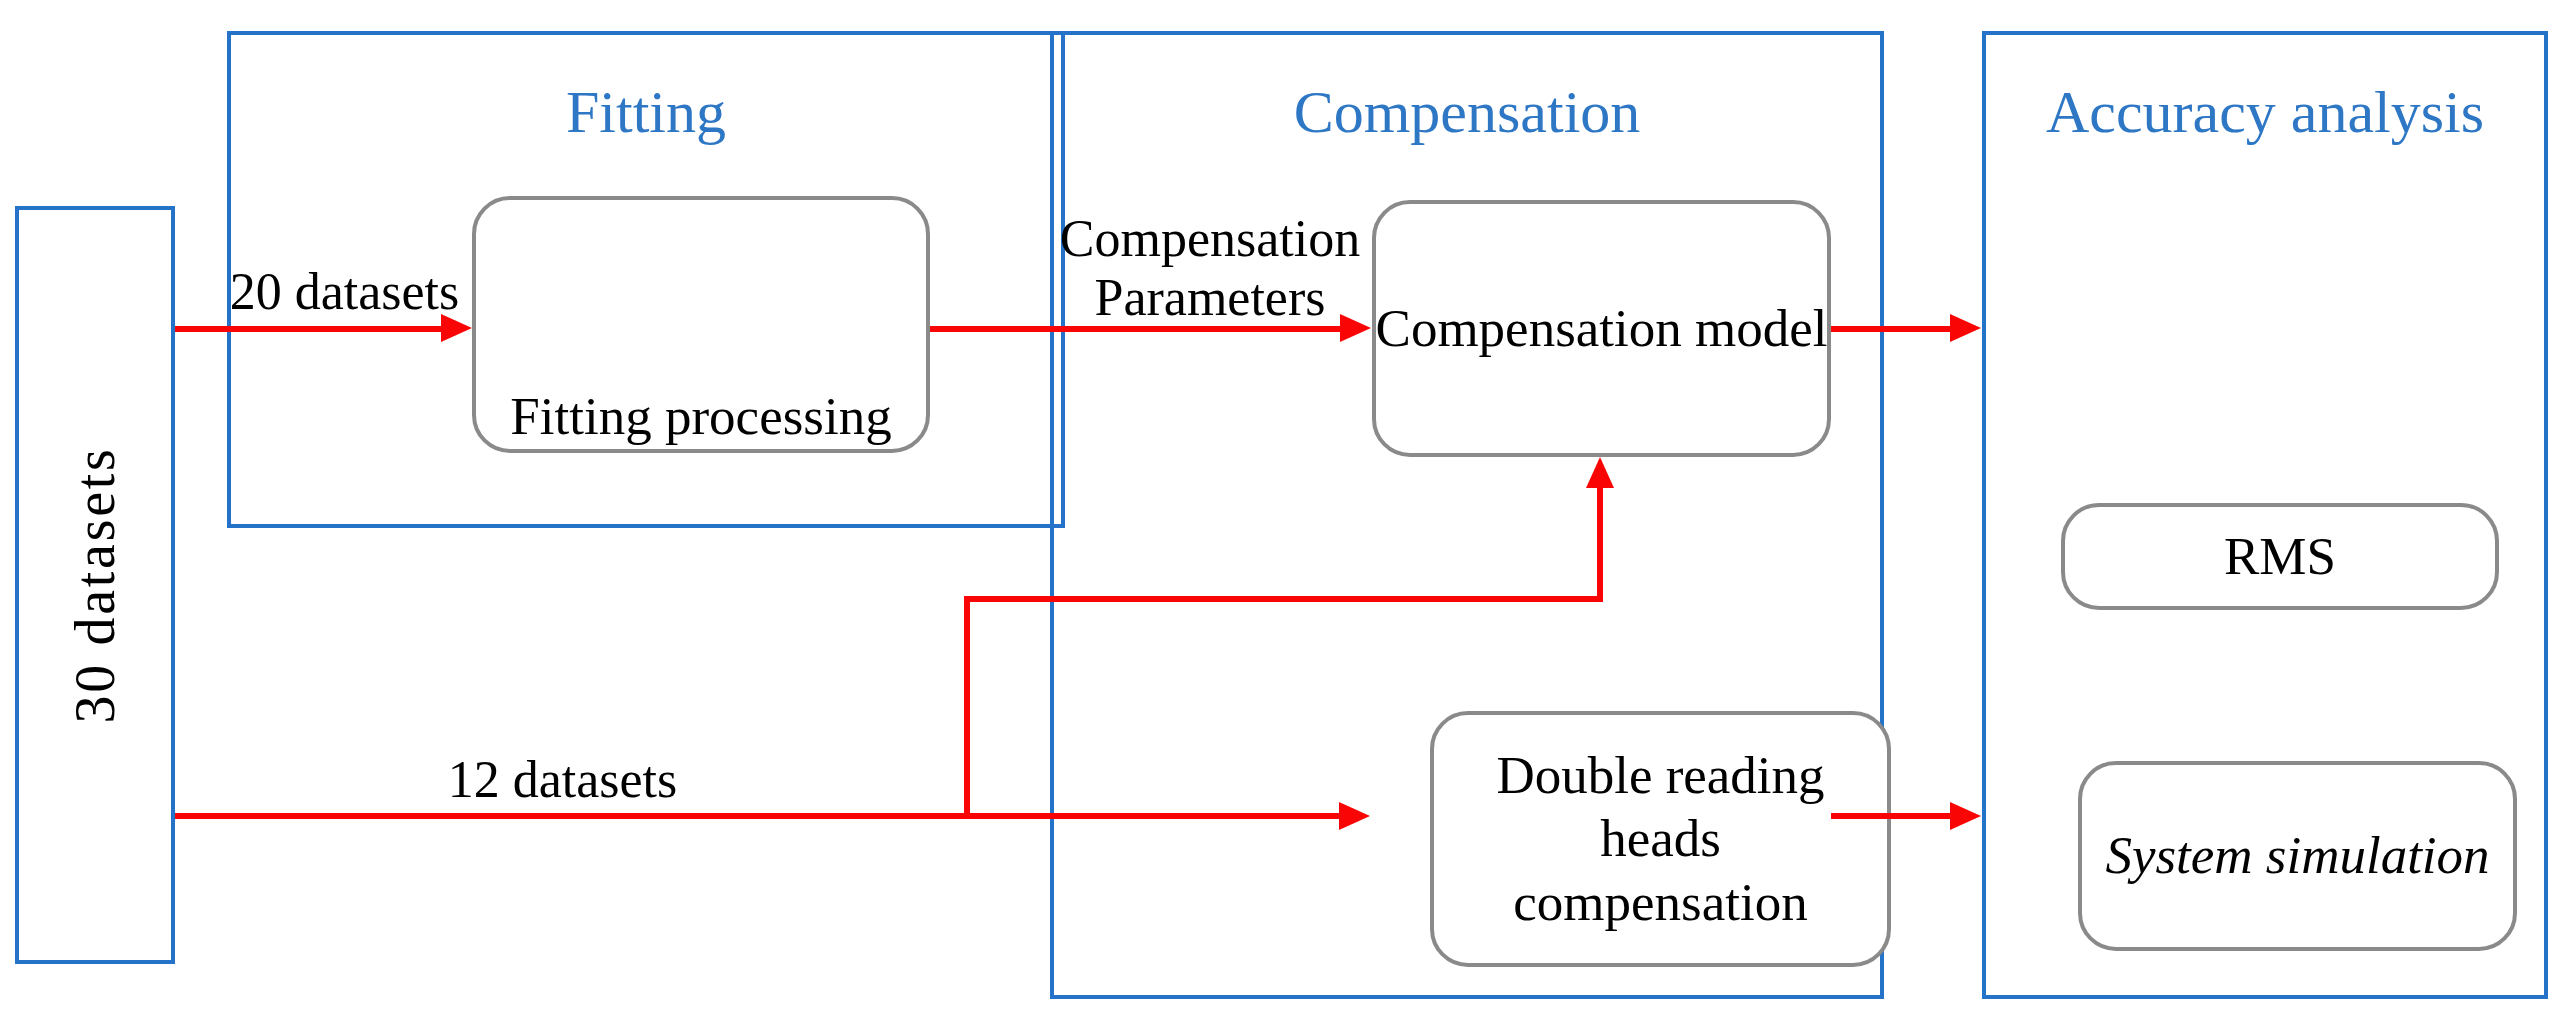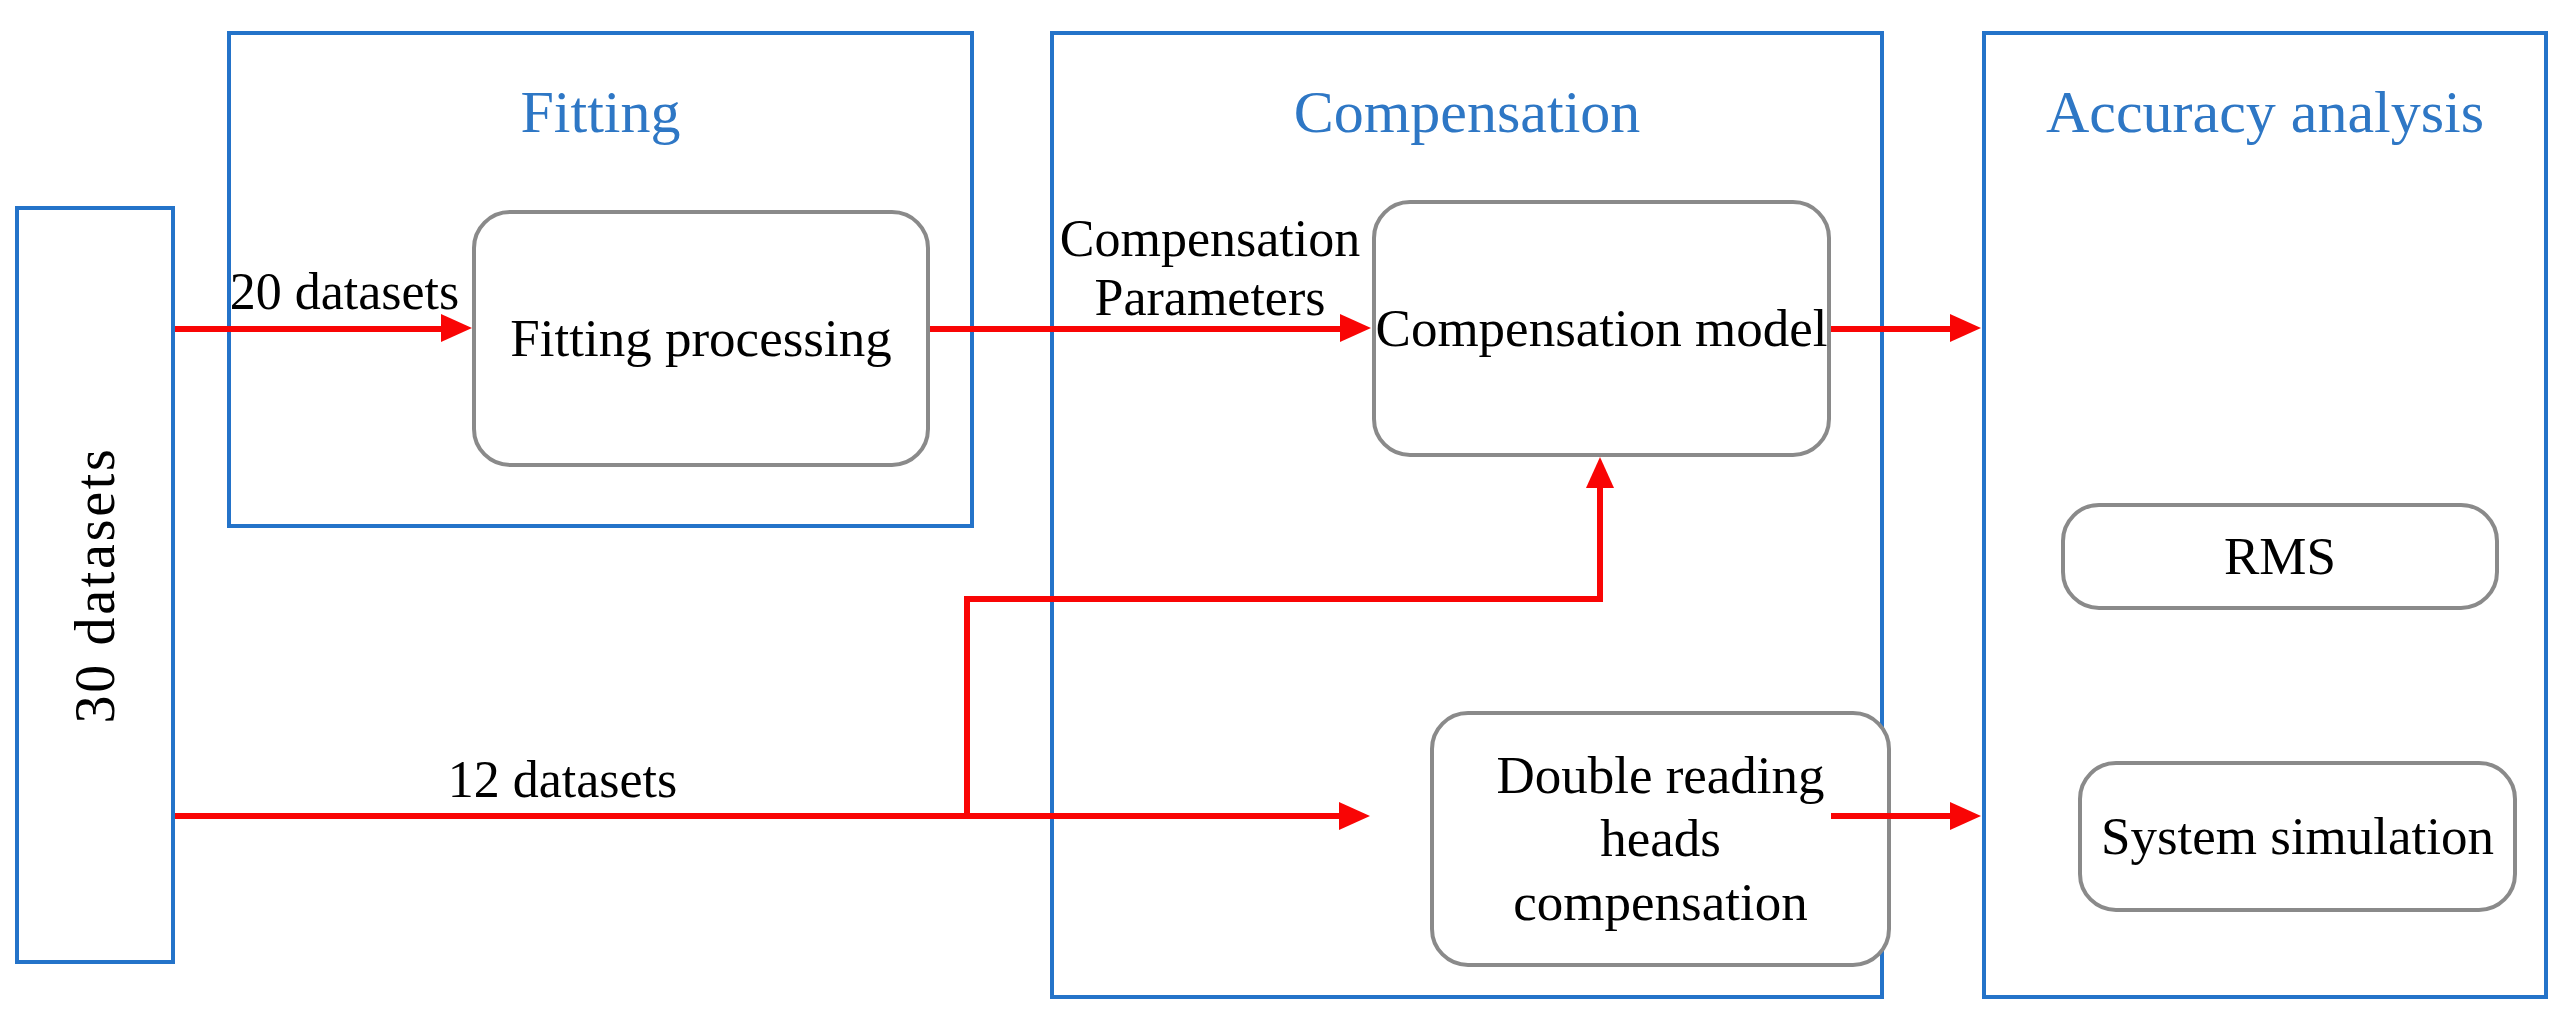--- a/index.html
+++ b/index.html
@@ -90,52 +90,52 @@
 </style>
 </head>
 <body>
 
 <div class="canvas">
 
   <div class="source-box">
     <span class="source-label">30 datasets</span>
   </div>
 
-  <div class="group" style="left:227px;top:31px;width:747px;height:497px;">
+  <div class="group" style="left:227px;top:31px;width:838px;height:497px;">
     <div class="group-title">Fitting</div>
   </div>
 
   <div class="group" style="left:1050px;top:31px;width:834px;height:968px;">
     <div class="group-title">Compensation</div>
   </div>
 
   <div class="group" style="left:1982px;top:31px;width:566px;height:968px;">
     <div class="group-title">Accuracy analysis</div>
   </div>
 
-  <div class="node" style="left:472px;top:210px;width:458px;height:257px;">
+  <div class="node" style="left:472px;top:196px;width:458px;height:257px;justify-content:flex-end;">
     <span>Fitting processing</span>
   </div>
 
   <div class="node" style="left:1372px;top:200px;width:459px;height:257px;">
     <span>Compensation model</span>
   </div>
 
   <div class="node" style="left:1430px;top:686px;width:461px;height:256px;margin-top:25px;">
     <span>Double reading</span>
     <span>heads</span>
     <span>compensation</span>
   </div>
 
 
   <div class="node" style="left:2061px;top:503px;width:438px;height:107px;">
     <span>RMS</span>
   </div>
 
-  <div class="node" style="left:2078px;top:761px;width:439px;height:151px;">
+  <div class="node" style="left:2078px;top:761px;width:439px;height:190px;font-style:italic;">
     <span>System simulation</span>
   </div>
 
   <div class="hline" style="left:175px;top:326px;width:266px;"></div>
   <div class="arrow-right" style="left:441px;top:314px;"></div>
   <div class="edge-label" style="left:208px;top:263px;width:273px;">20 datasets</div>
 
   <div class="hline" style="left:930px;top:326px;width:410px;"></div>
   <div class="arrow-right" style="left:1340px;top:314px;"></div>
   <div class="edge-label" style="left:1055px;top:210px;width:310px;">

